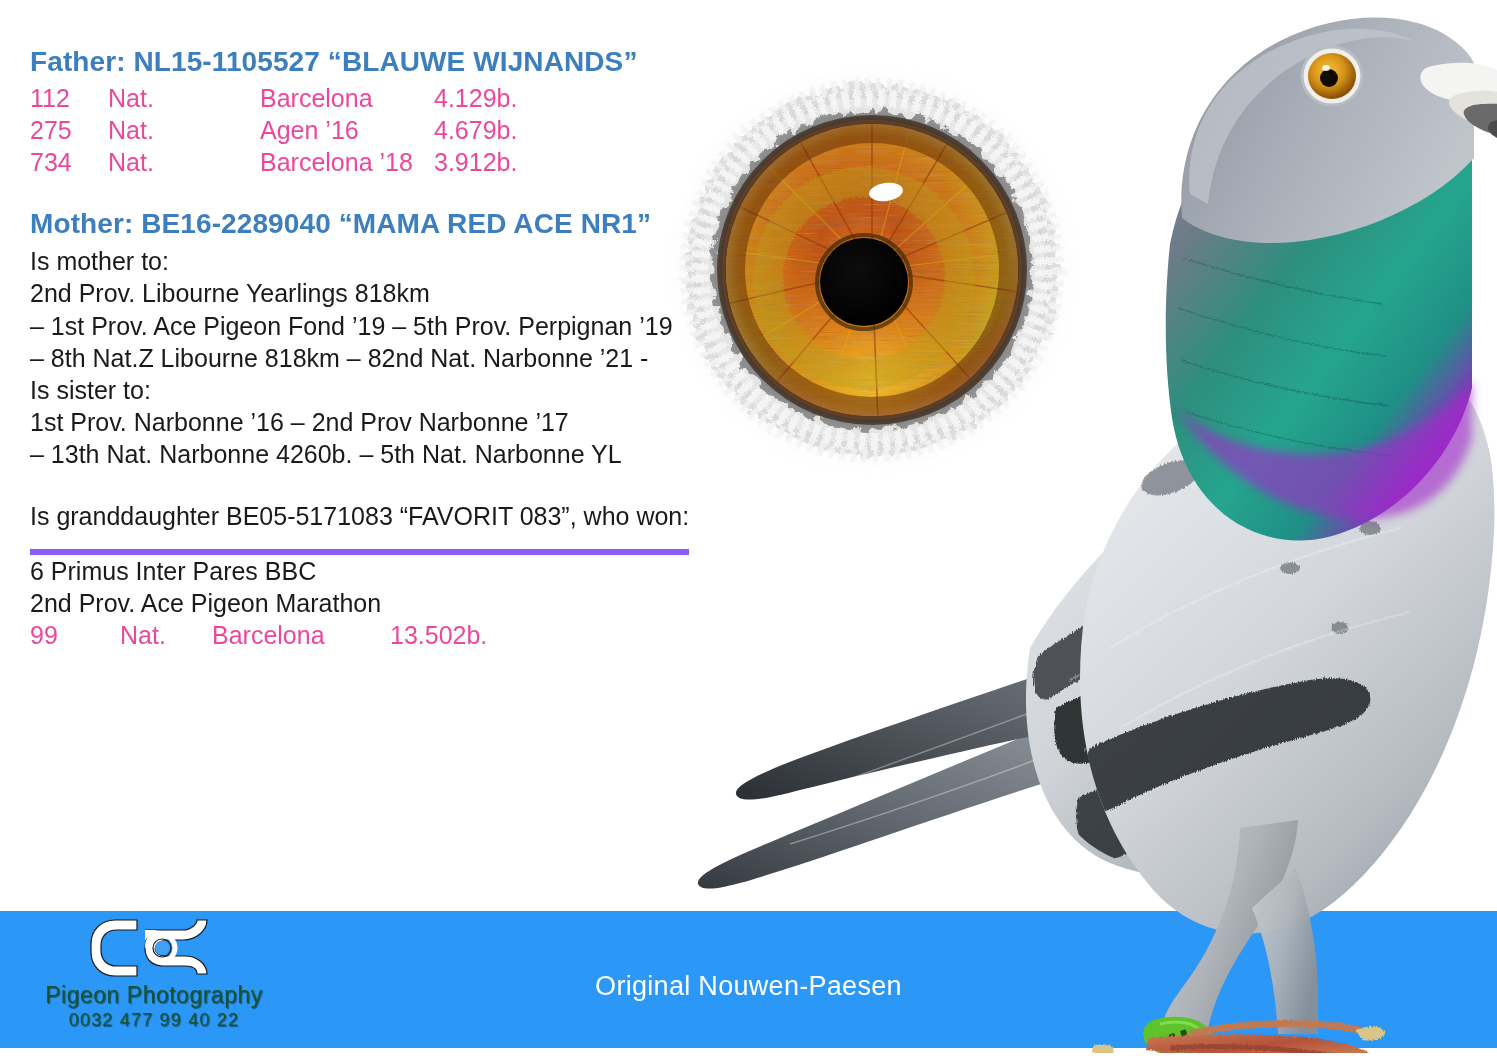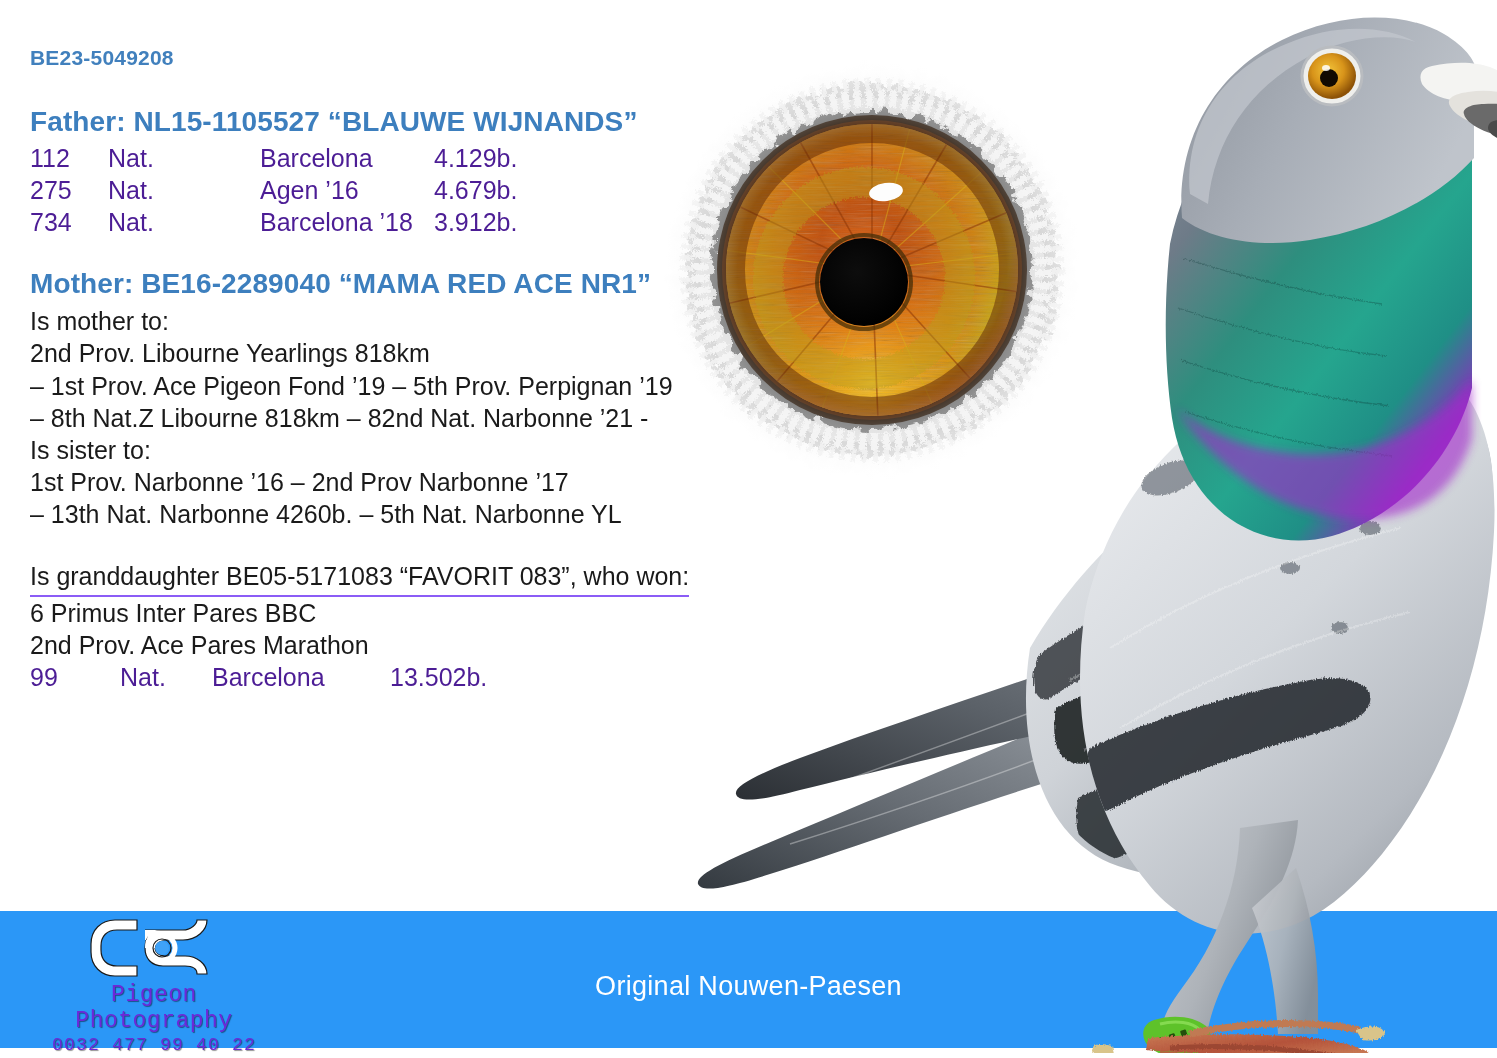--- a/index.html
+++ b/index.html
@@ -37,21 +37,21 @@
   .sec-head {
     color: #3d7fbe;
     font-weight: bold;
     font-size: 28px;
     margin-bottom: 5px;
     letter-spacing: .1px;
   }
   .res-table {
     border-collapse: collapse;
     font-size: 25px;
-    color: #4c1d95;
+    color: #ec4899;
     line-height: 1.27;
   }
   .res-table td { padding: 0; vertical-align: top; white-space: pre; }
   .father-table td.c-pos   { width: 78px; }
   .father-table td.c-nat   { width: 152px; }
   .father-table td.c-race  { width: 170px; }
   .father-table td.c-birds { padding-left: 4px; margin-top: 9px; }
 
   .gd-table td.c-pos   { width: 68px; padding-right: 22px;}
   .gd-table td.c-nat   { width: 92px; }
@@ -60,22 +60,22 @@
 
   .body-line {
     font-size: 25px;
     color: #1a1a1a;
     line-height: 1.285;
     white-space: nowrap;
   }
   .gap { height: 30px; }
   .underlined {
     display: inline-block;
-    border-bottom: 2px solid #8b5cf6;
-    padding-bottom: 3px;
+    border-bottom: 6px solid #8b5cf6;
+    padding-bottom: 17px;
   }
 
   
   #eye-photo {
     position: absolute;
     left: 648px;
     top: 42px;
     width: 448px;
     height: 450px;
     z-index: 10;
@@ -116,22 +116,22 @@
   #logo {
     position: absolute;
     left: 36px;
     top: 912px;
     width: 236px;
     height: 130px;
     z-index: 25;
     text-align: center;
   }
   .logo-text {
-    color: #6d28d9;
-    font-family: Liberation Mono, monospace;
+    color: #14532d;
+    font-family: Liberation Sans, sans-serif;
     text-shadow: 1px 1px 1px rgba(0,0,0,.45);
   }
   #logo-name { font-size: 23px; letter-spacing: .5px; margin-top: -4px;}
   #logo-phone { font-size: 18px; letter-spacing: 1.2px; margin-top: 1px;}
 </style>
 </head>
 <body>
 
 <div id="card">
 
@@ -468,21 +468,20 @@
       <path d="M642,1038 C630,1034 622,1036 622,1042 C622,1048 632,1050 644,1046 Z" fill="#d9c48a"></path>
       <path d="M886,1022 C900,1016 912,1018 914,1024 C916,1030 906,1034 892,1032 Z" fill="#d9c48a"></path>
       <path d="M898,1048 C912,1044 924,1046 926,1052 L900,1056 Z" fill="#d9c48a"></path>
     </g>
 
     <path d="M228,874 L232,890 L1030,890 L1030,874 Z" fill="#ffffff" opacity="0"></path>
   </svg>
 
   <div id="text-col">
 
-    <div class="ring-id">BE23-5049208</div>
 
     <div class="sec-head">Father: NL15-1105527 “BLAUWE WIJNANDS”</div>
     <table class="res-table father-table">
       <tbody>
         <tr>
           <td class="c-pos">112</td>
           <td class="c-nat">Nat.</td>
           <td class="c-race">Barcelona</td>
           <td class="c-birds">4.129b.</td>
         </tr>
@@ -511,21 +510,21 @@
     <div class="body-line">Is sister to:</div>
     <div class="body-line">1st Prov. Narbonne ’16 – 2nd Prov Narbonne ’17</div>
     <div class="body-line">– 13th Nat. Narbonne 4260b. – 5th Nat. Narbonne YL</div>
 
     <div class="gap"></div>
 
     <div class="body-line">
       <span class="underlined">Is granddaughter BE05-5171083 “FAVORIT 083”, who won:</span>
     </div>
     <div class="body-line">6 Primus Inter Pares BBC</div>
-    <div class="body-line">2nd Prov. Ace Pares Marathon</div>
+    <div class="body-line">2nd Prov. Ace Pigeon Marathon</div>
     <table class="res-table gd-table">
       <tbody>
         <tr>
           <td class="c-pos">99</td>
           <td class="c-nat">Nat.</td>
           <td class="c-race">Barcelona</td>
           <td class="c-birds">13.502b.</td>
         </tr>
       </tbody>
     </table>

